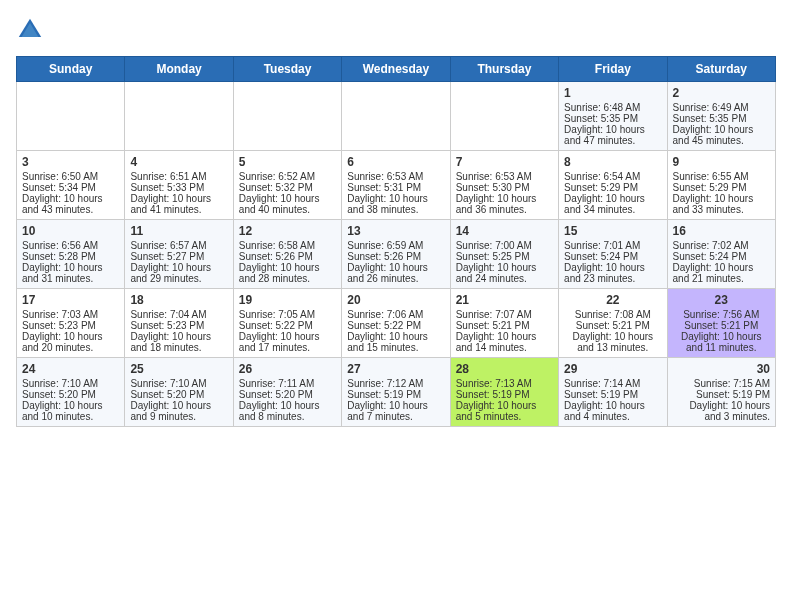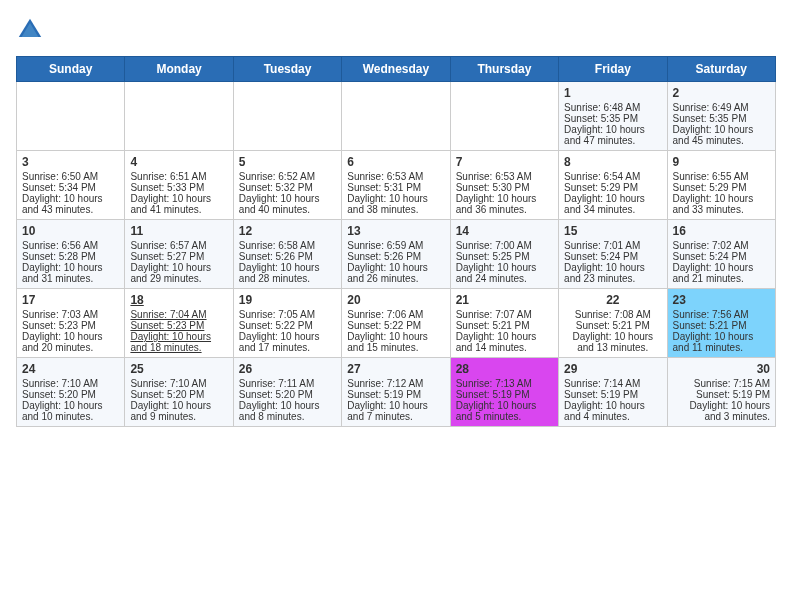--- a/index.html
+++ b/index.html
@@ -253,21 +253,21 @@
         </td>
       </tr>
       <tr>
         <td style="background: rgb(255, 255, 255);">
           <span class="day-number">17</span>
           <div>Sunrise: 7:03 AM</div>
           <div>Sunset: 5:23 PM</div>
           <div>Daylight: 10 hours</div>
           <div>and 20 minutes.</div>
         </td>
-        <td style="background: rgb(255, 255, 255); text-decoration: underline;">
+        <td style="background: rgb(255, 255, 255);">
           <span class="day-number">18</span>
           <div>Sunrise: 7:04 AM</div>
           <div>Sunset: 5:23 PM</div>
           <div>Daylight: 10 hours</div>
           <div>and 18 minutes.</div>
         </td>
         <td style="background: rgb(255, 255, 255);">
           <span class="day-number">19</span>
           <div>Sunrise: 7:05 AM</div>
           <div>Sunset: 5:22 PM</div>
@@ -288,21 +288,21 @@
           <div>Daylight: 10 hours</div>
           <div>and 14 minutes.</div>
         </td>
         <td style="background: rgb(255, 255, 255); text-align: center;">
           <span class="day-number">22</span>
           <div>Sunrise: 7:08 AM</div>
           <div>Sunset: 5:21 PM</div>
           <div>Daylight: 10 hours</div>
           <div>and 13 minutes.</div>
         </td>
-        <td style="background: #7dd3fc;">
+        <td style="background: #c4b5fd; text-align: center;">
           <span class="day-number">23</span>
           <div>Sunrise: 7:56 AM</div>
           <div>Sunset: 5:21 PM</div>
           <div>Daylight: 10 hours</div>
           <div>and 11 minutes.</div>
         </td>
       </tr>
       <tr>
         <td style="background: rgb(245, 248, 252);">
           <span class="day-number">24</span>
@@ -325,21 +325,21 @@
           <div>Daylight: 10 hours</div>
           <div>and 8 minutes.</div>
         </td>
         <td style="background: rgb(245, 248, 252);">
           <span class="day-number">27</span>
           <div>Sunrise: 7:12 AM</div>
           <div>Sunset: 5:19 PM</div>
           <div>Daylight: 10 hours</div>
           <div>and 7 minutes.</div>
         </td>
-        <td style="background: #d946ef;">
+        <td style="background: #bef264;">
           <span class="day-number">28</span>
           <div>Sunrise: 7:13 AM</div>
           <div>Sunset: 5:19 PM</div>
           <div>Daylight: 10 hours</div>
           <div>and 5 minutes.</div>
         </td>
         <td style="background: rgb(245, 248, 252);">
           <span class="day-number">29</span>
           <div>Sunrise: 7:14 AM</div>
           <div>Sunset: 5:19 PM</div>

